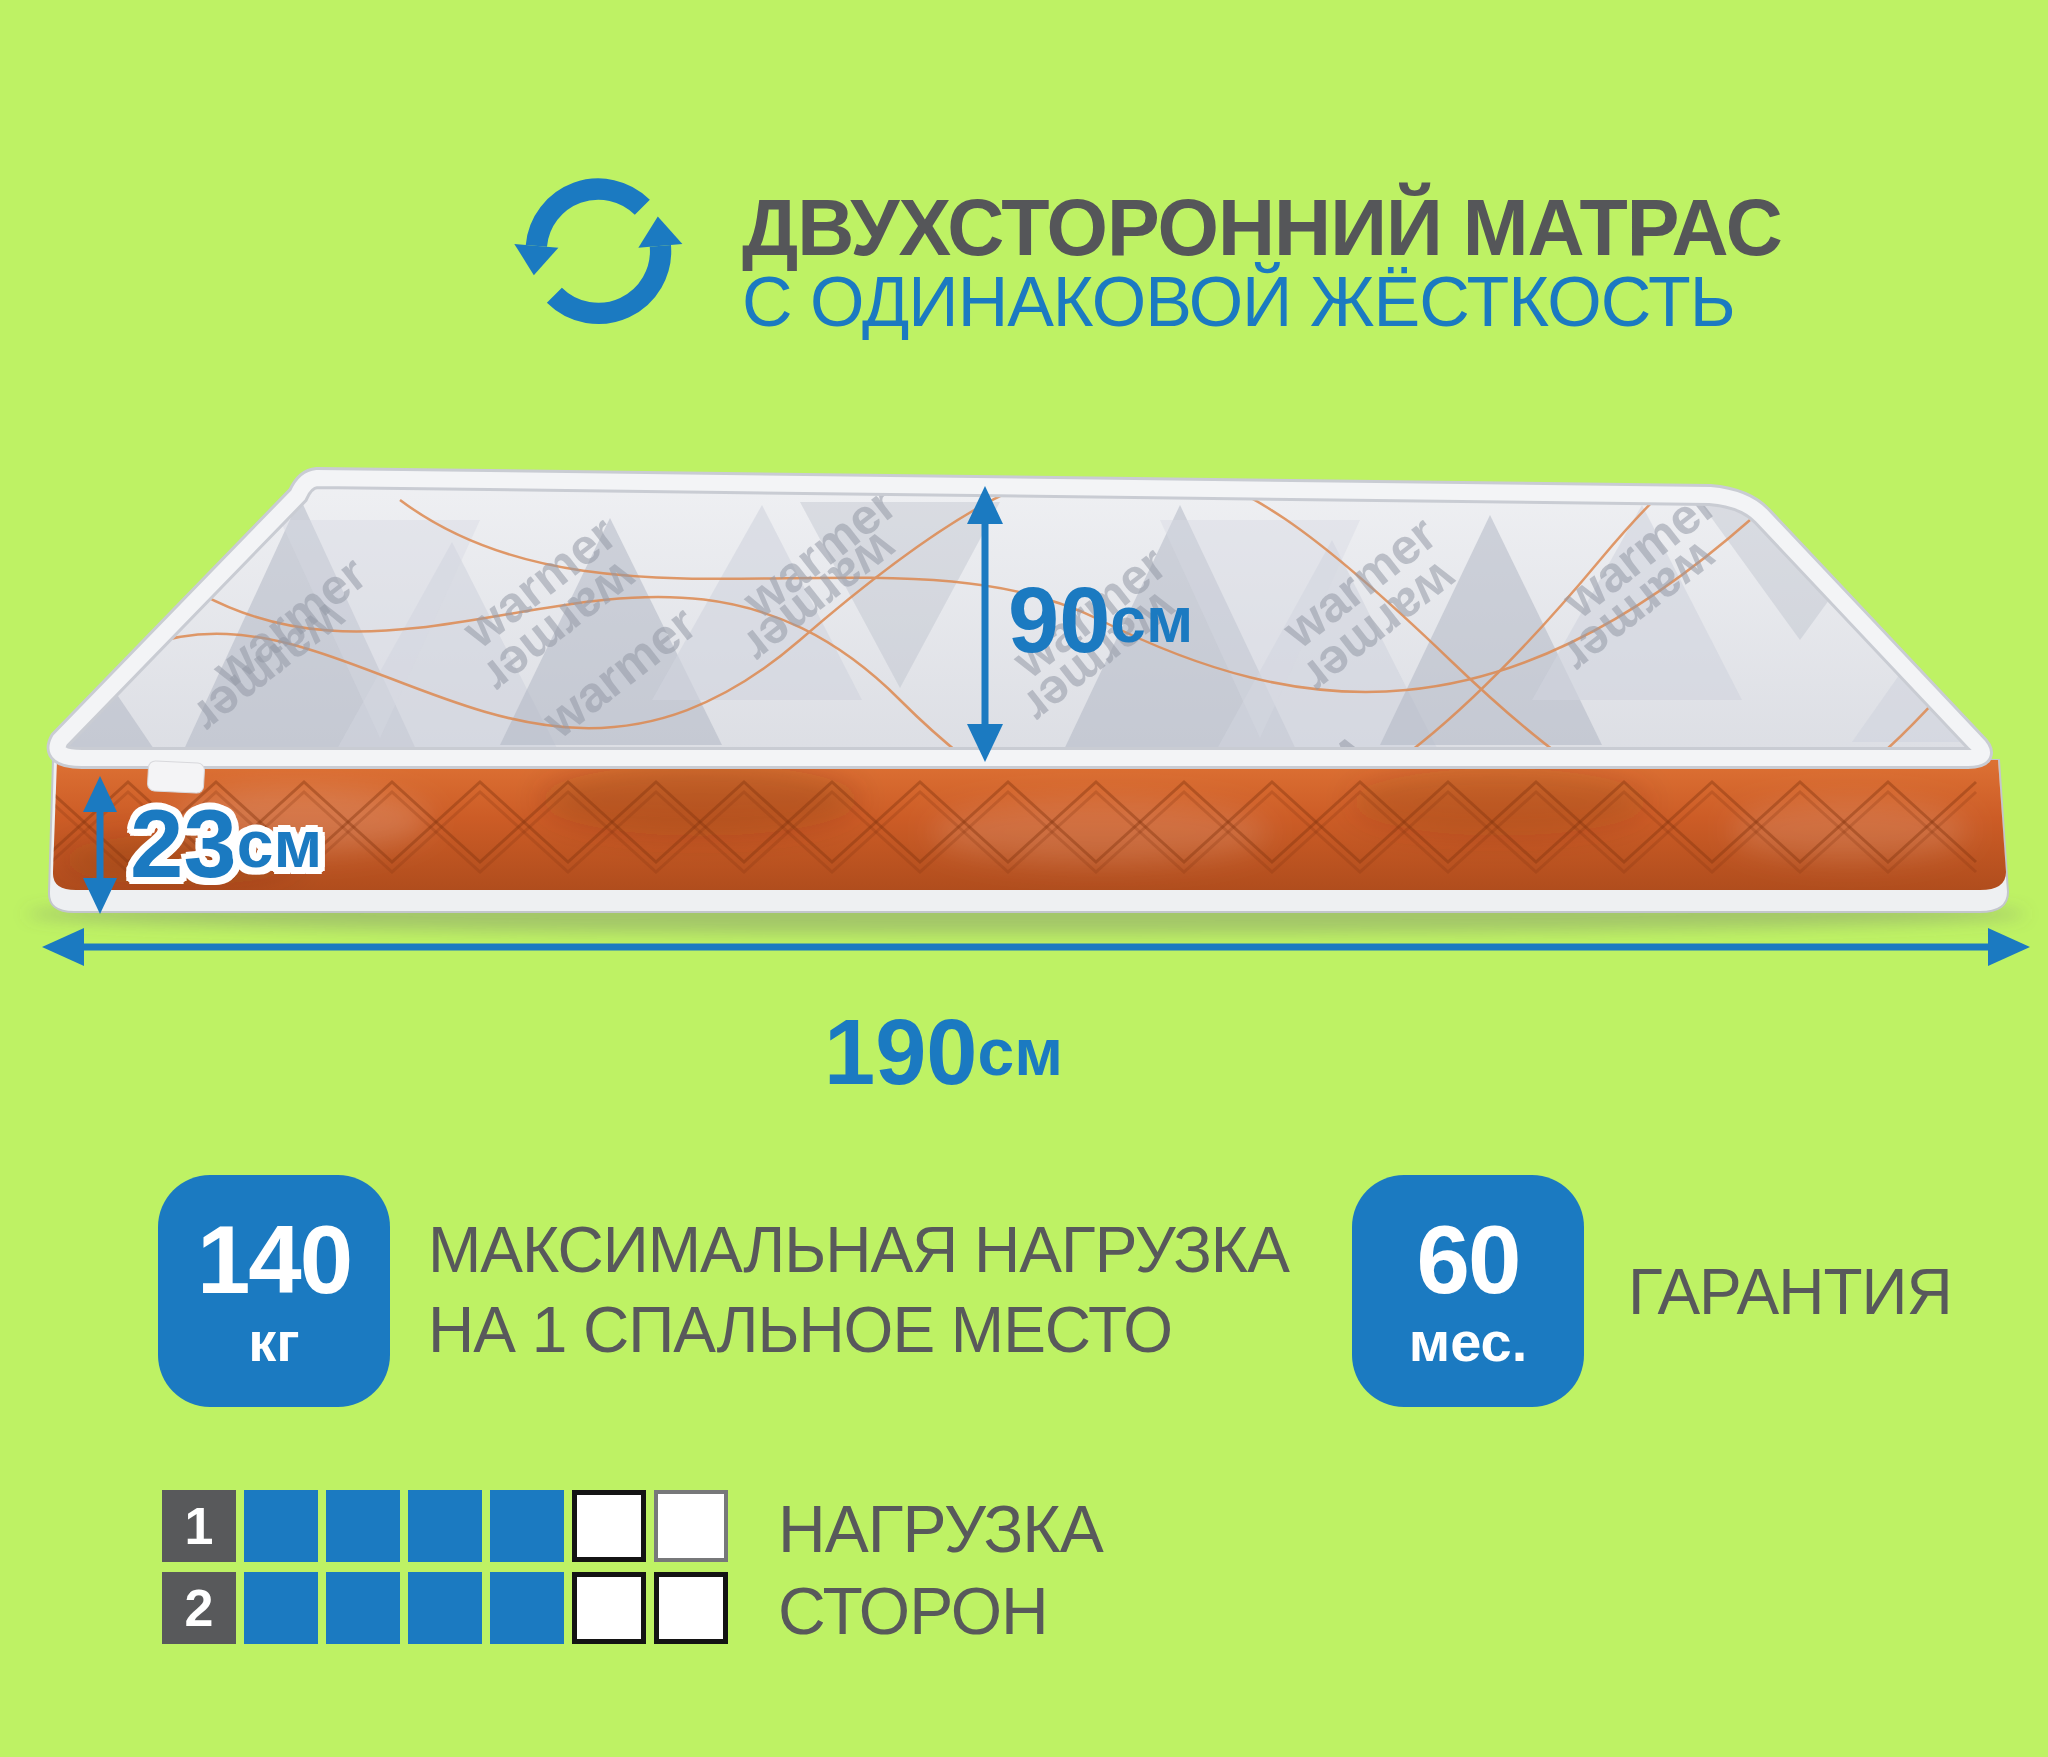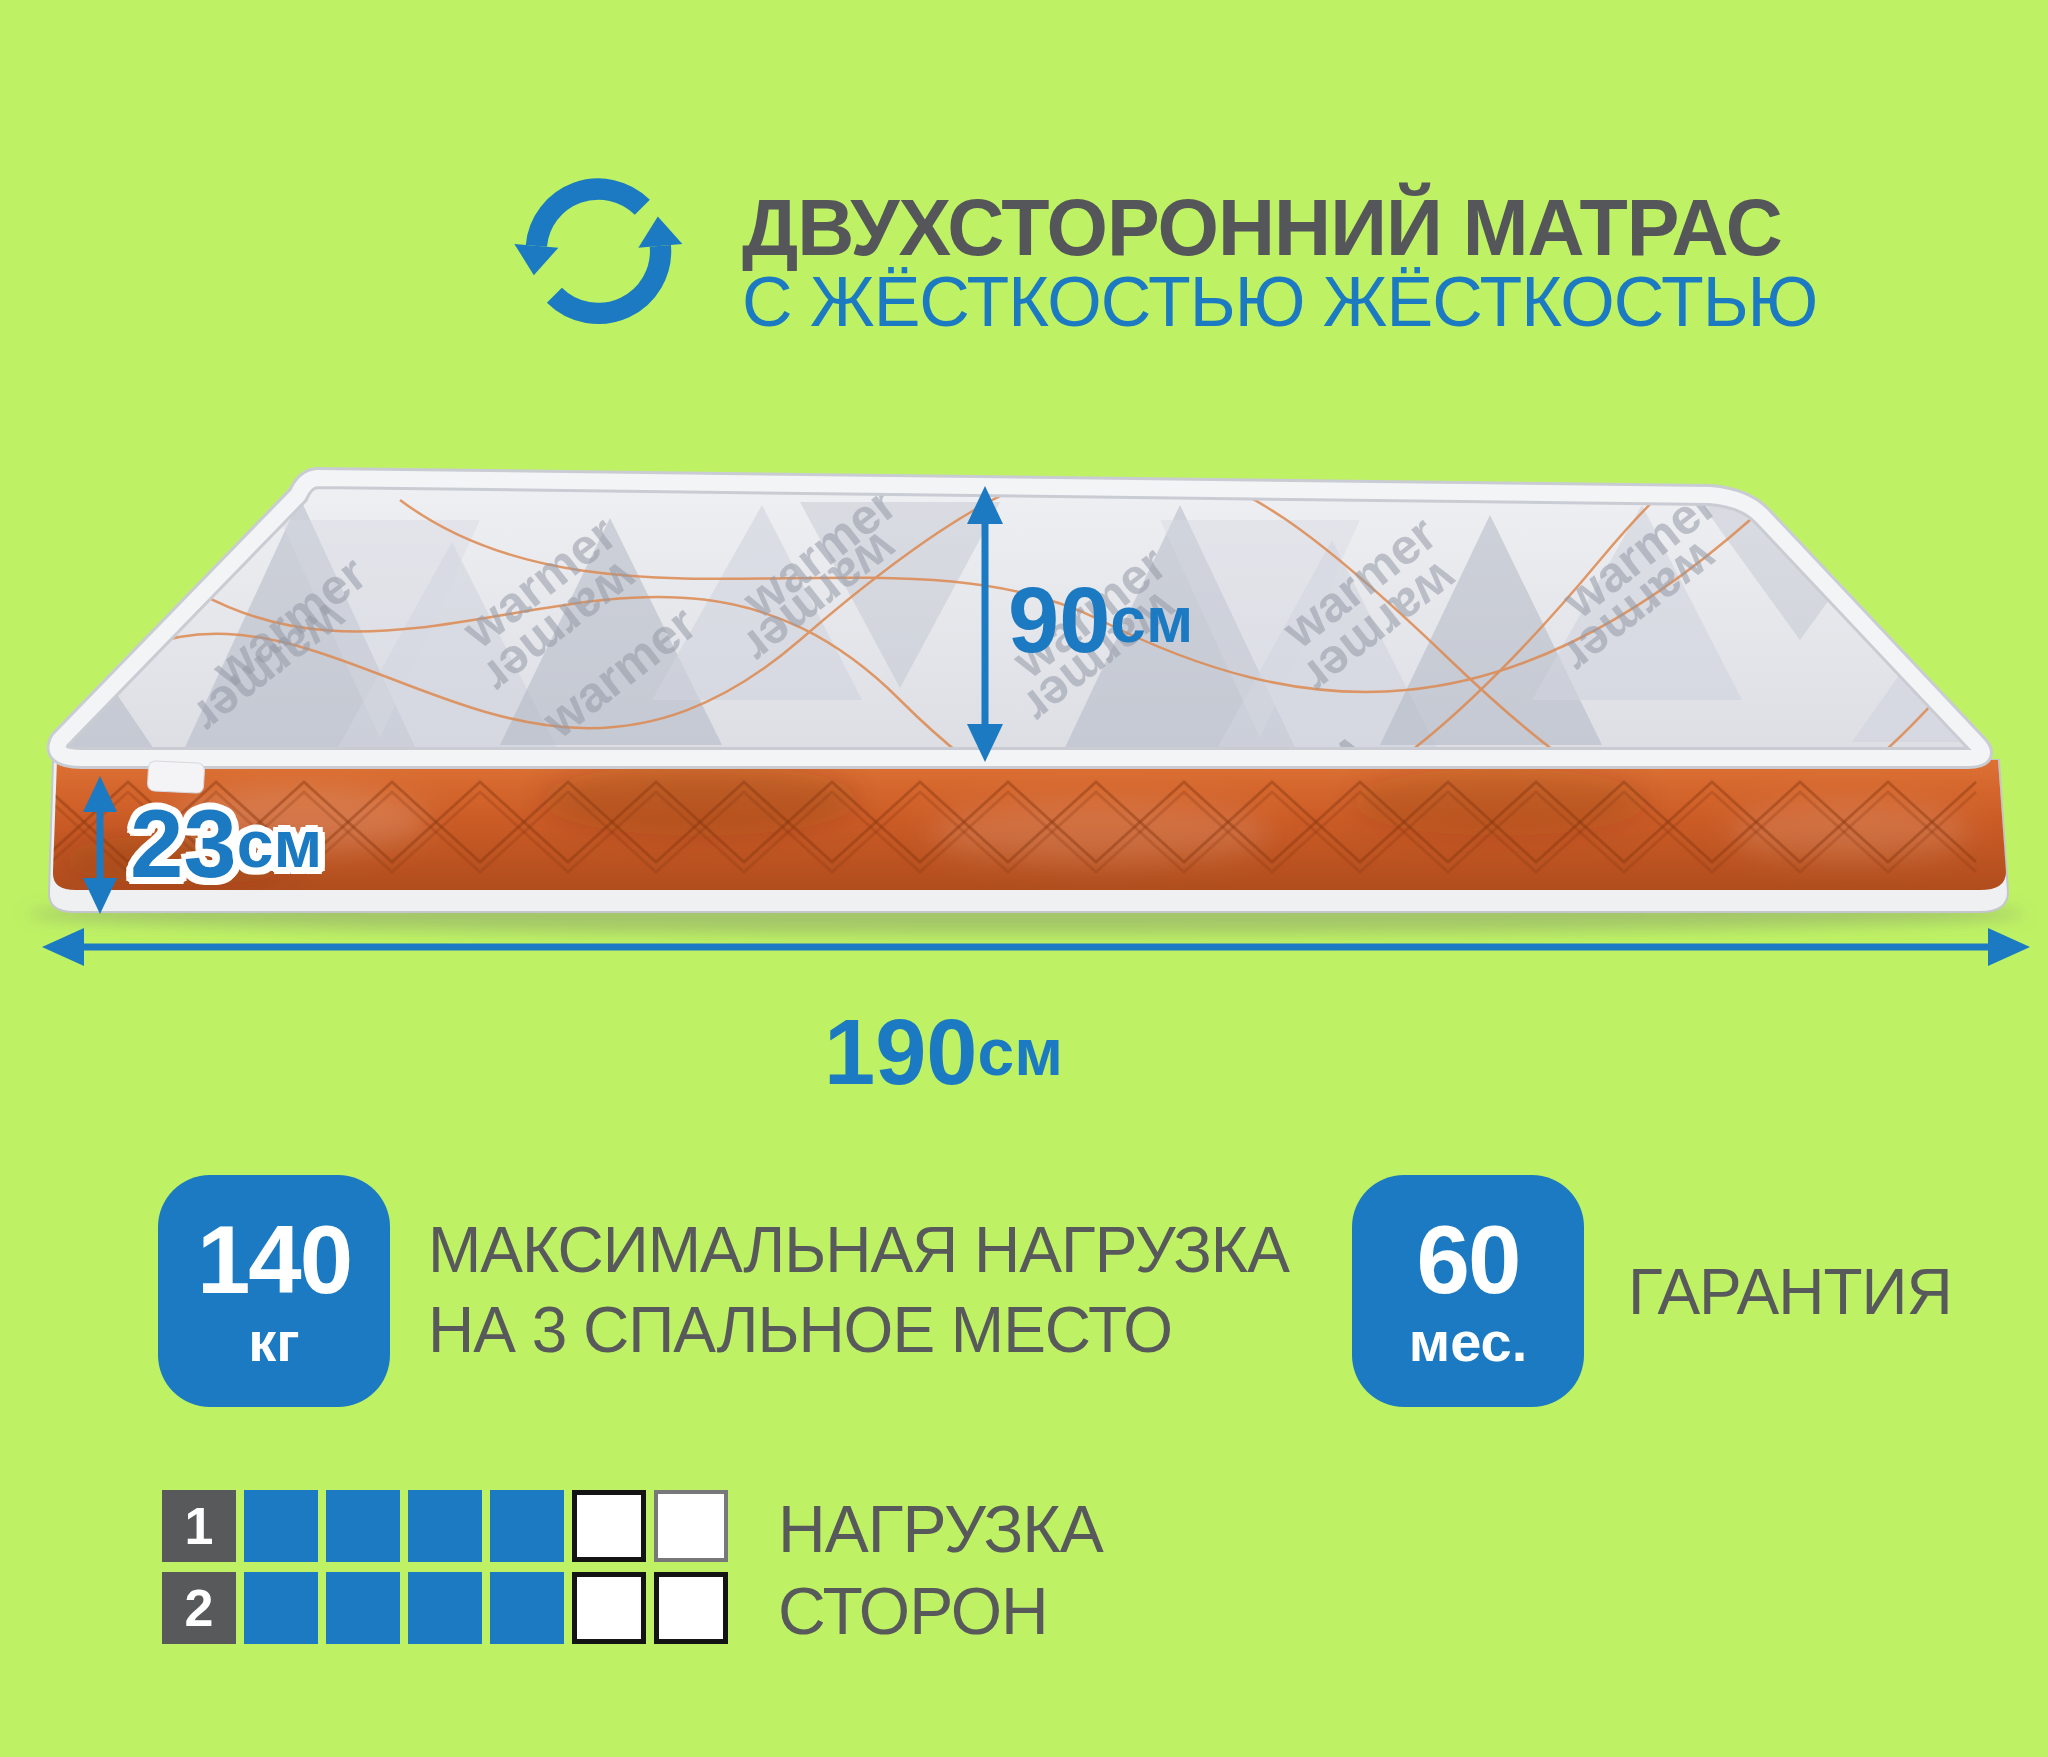--- a/index.html
+++ b/index.html
@@ -71,21 +71,21 @@
     <g fill="none" stroke="#1b7ac1" stroke-width="26">
       <path d="M 153.7 48.3 A 76 76 0 0 0 24.3 95.4"></path>
       <path d="M 46.3 155.7 A 76 76 0 0 0 175.7 95.4"></path>
     </g>
     <g fill="#1b7ac1" stroke="none">
       <polygon points="-2.6,93.1 51.2,97.7 21.2,131.2"></polygon>
       <polygon points="202.6,93.1 148.8,97.7 172.6,59.5"></polygon>
     </g>
   </svg>
   <div class="title1">ДВУХСТОРОННИЙ МАТРАС</div>
-  <div class="title2">С ЖЁСТКОСТЬЮ ЖЁСТКОСТЬЮ</div>
+  <div class="title2">С ОДИНАКОВОЙ ЖЁСТКОСТЬ</div>
 
   <svg id="scene" viewBox="0 0 2048 1100" aria-hidden="true">
     <defs>
       <linearGradient id="topGrad" x1="0" y1="0" x2="0" y2="1">
         <stop offset="0" stop-color="#eff0f3"></stop>
         <stop offset="1" stop-color="#dcdee4"></stop>
       </linearGradient>
       <linearGradient id="sideGrad" x1="0" y1="0" x2="0" y2="1">
         <stop offset="0" stop-color="#dd7134"></stop>
         <stop offset="0.45" stop-color="#cc5c26"></stop>
@@ -206,21 +206,21 @@
     <span class="dval">190</span>
     <span class="dunit">см</span>
   </div>
 
   <div class="badge badge-load">
     <span class="bval">140</span>
     <span class="bunit">кг</span>
   </div>
   <div class="feature-text load-text">
     <div>МАКСИМАЛЬНАЯ НАГРУЗКА</div>
-    <div>НА 3 СПАЛЬНОЕ МЕСТО</div>
+    <div>НА 1 СПАЛЬНОЕ МЕСТО</div>
   </div>
 
   <div class="badge badge-warranty">
     <span class="bval">60</span>
     <span class="bunit">мес.</span>
   </div>
   <div class="feature-text warranty-text">ГАРАНТИЯ</div>
 
   <div id="hardness">
       <div class="h-row">

